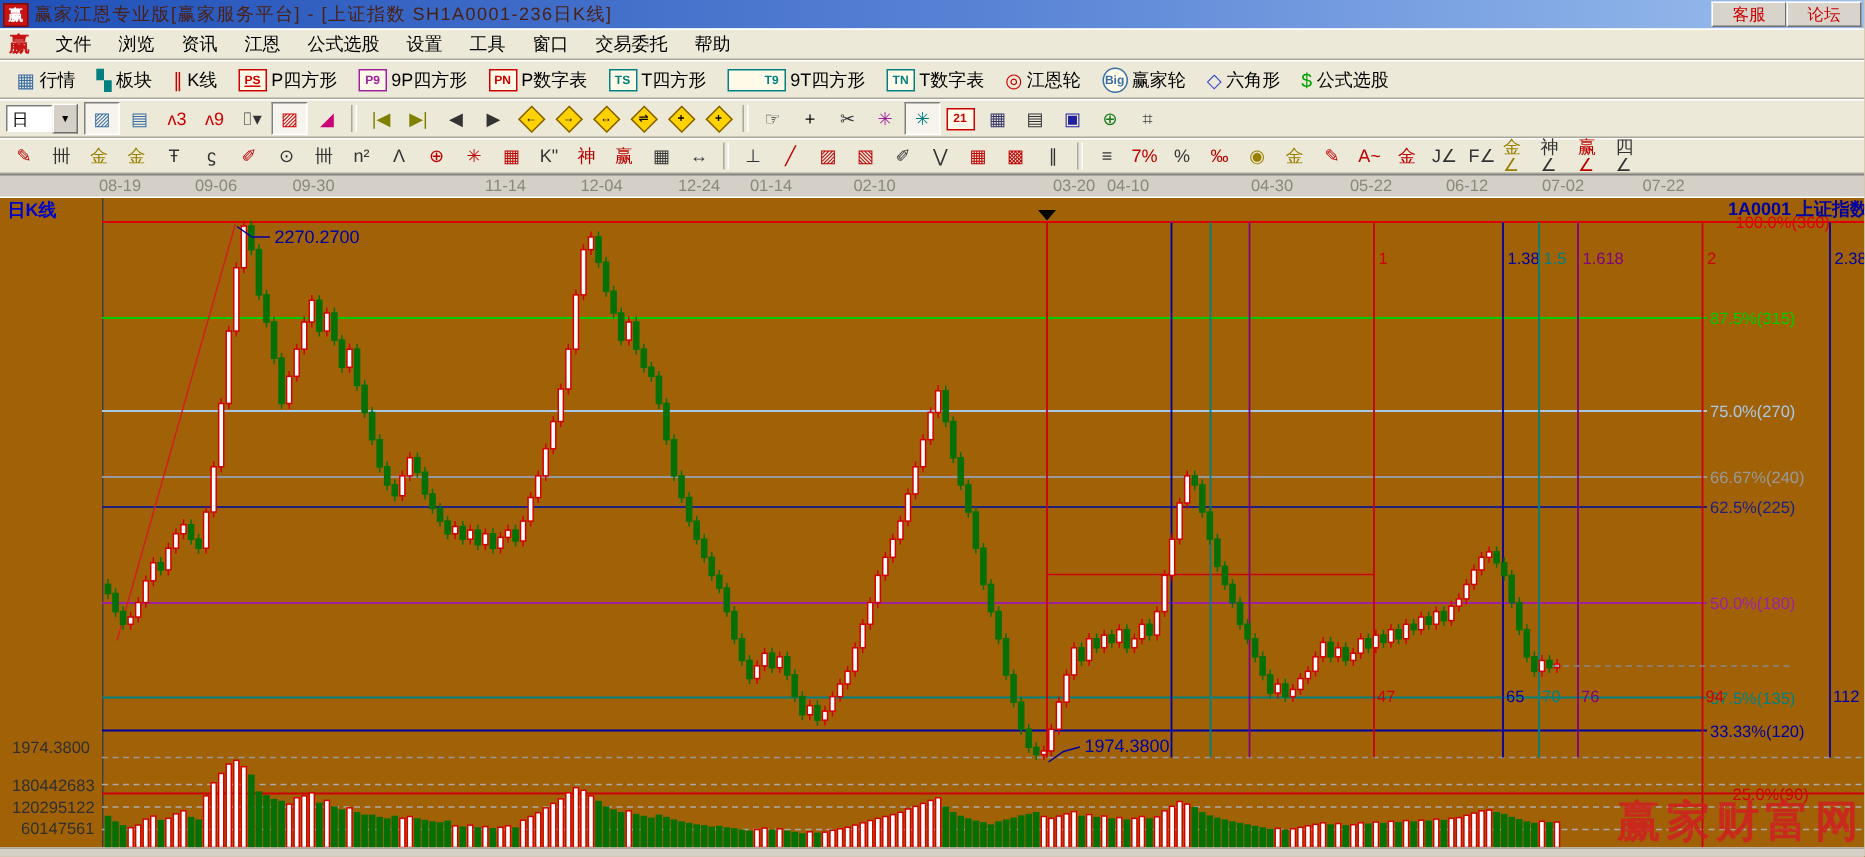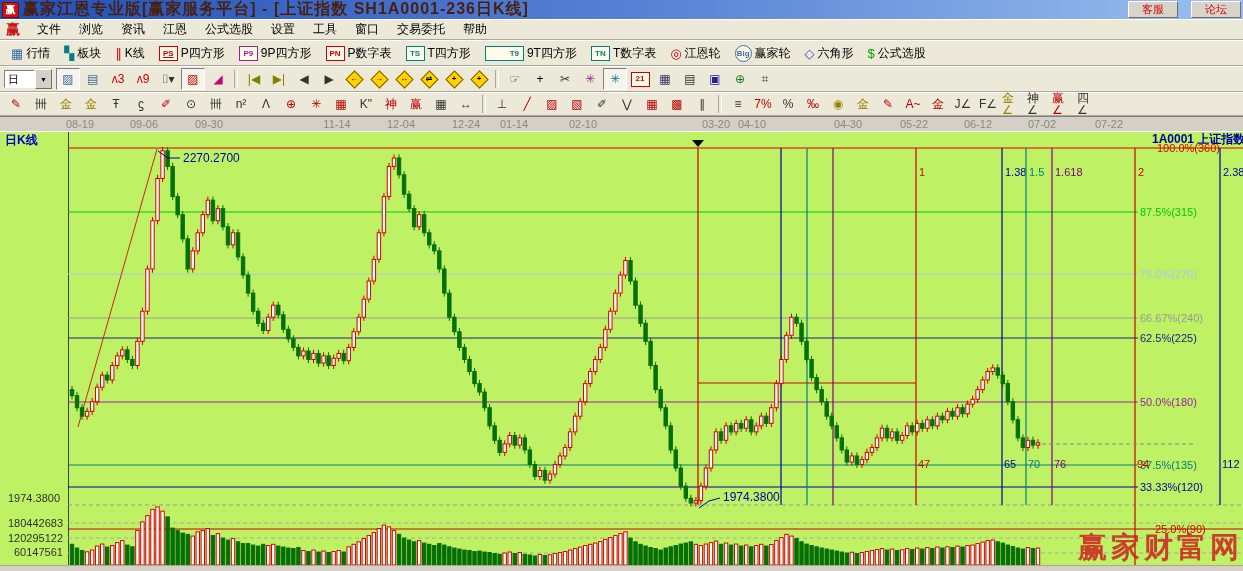--- a/index.html
+++ b/index.html
@@ -4,22 +4,22 @@
 <style>
   html,body{margin:0;padding:0;background:#d4d0c8;}
   #app{position:relative;width:1243px;height:571px;overflow:hidden;background:#fff;
        font-family:"Liberation Sans","DejaVu Sans",sans-serif;font-size:12px;-webkit-font-smoothing:none;}
   
   .titlebar{position:absolute;left:0;top:0;width:1243px;height:19px;
     background:linear-gradient(90deg,#2050b8 0%,#5b85d6 55%,#9cc0ee 100%);
     display:flex;align-items:center;padding:0 2px;box-sizing:border-box;}
   .titlogo{width:15px;height:14px;background:#c81414;color:#fff;font-weight:bold;font-size:10px;
     display:inline-flex;align-items:center;justify-content:center;margin-right:4px;border:1px solid #7a0b0b;}
-  .titletext{color:#4a1f10;font-weight:bold;font-size:16px;letter-spacing:1px;white-space:nowrap;}
-  .titlebtns{margin-left:auto;display:flex;gap:13px;}
+  .titletext{color:#4a1f10;font-weight:normal;font-size:12px;letter-spacing:1px;white-space:nowrap;}
+  .titlebtns{margin-left:auto;display:flex;gap:0;}
   .titlebtn{min-width:40px;height:15px;background:#d8d4cc;border:1px solid;border-color:#fff #6f6f6f #6f6f6f #fff;
     color:#c00;font-size:11px;display:inline-flex;align-items:center;justify-content:center;padding:0 4px;cursor:default;}
   .bar{position:absolute;left:0;width:1243px;background:#ece9d8;border-top:1px solid #fff;
        border-bottom:1px solid #aca899;box-sizing:border-box;display:flex;align-items:center;}
   .menubar{top:19px;height:21px;padding-left:4px;}
   .menulogo{color:#c81414;font-weight:bold;font-size:14px;margin:0 8px 0 2px;}
   .menu-item{padding:1px 9px;color:#000;cursor:default;}
   .tbar1{top:40px;height:26px;padding-left:6px;gap:4px;}
   .tb1-item{display:inline-flex;align-items:center;gap:3px;padding:1px 5px;cursor:default;}
   .tb1-item .glyph{font-size:13px;line-height:13px;}
@@ -38,21 +38,21 @@
   .combo .carr{width:15px;height:18px;background:#d4d0c8;border:1px solid;border-color:#fff #6f6f6f #6f6f6f #fff;
     display:inline-flex;align-items:center;justify-content:center;font-size:7px;}
   .dia{position:relative;}
   .dia .dsq{position:absolute;width:11px;height:11px;background:#ffd200;border:1px solid #806000;transform:rotate(45deg);}
   .dia .dar{position:relative;font-size:8px;font-weight:bold;color:#000;z-index:1;}
   
   .datestrip{position:absolute;left:0;top:116px;width:1243px;height:16px;background:#d4d0c8;
     border-top:1px solid #808080;border-bottom:1px solid #fff;box-sizing:border-box;}
   .dlabel{position:absolute;top:1px;transform:translateX(-50%);font-size:11px;color:#8a8878;white-space:nowrap;}
   
-  .chartwrap{position:absolute;left:0;top:132px;width:1243px;height:433px;background:#bef264;}
+  .chartwrap{position:absolute;left:0;top:132px;width:1243px;height:433px;background:#a16207;}
   .bottomstrip{position:absolute;left:0;top:565px;width:1243px;height:6px;background:#d4d0c8;border-top:1px solid #aca899;}
   svg text{font-family:"Liberation Sans","DejaVu Sans",sans-serif;}
   .wm{font-family:"Liberation Serif","DejaVu Serif",serif;font-weight:bold;letter-spacing:4px;}
 </style>
 </head>
 <body>
 <div id="app">
 
 <div class="titlebar">
   <span class="titlogo">赢</span>

